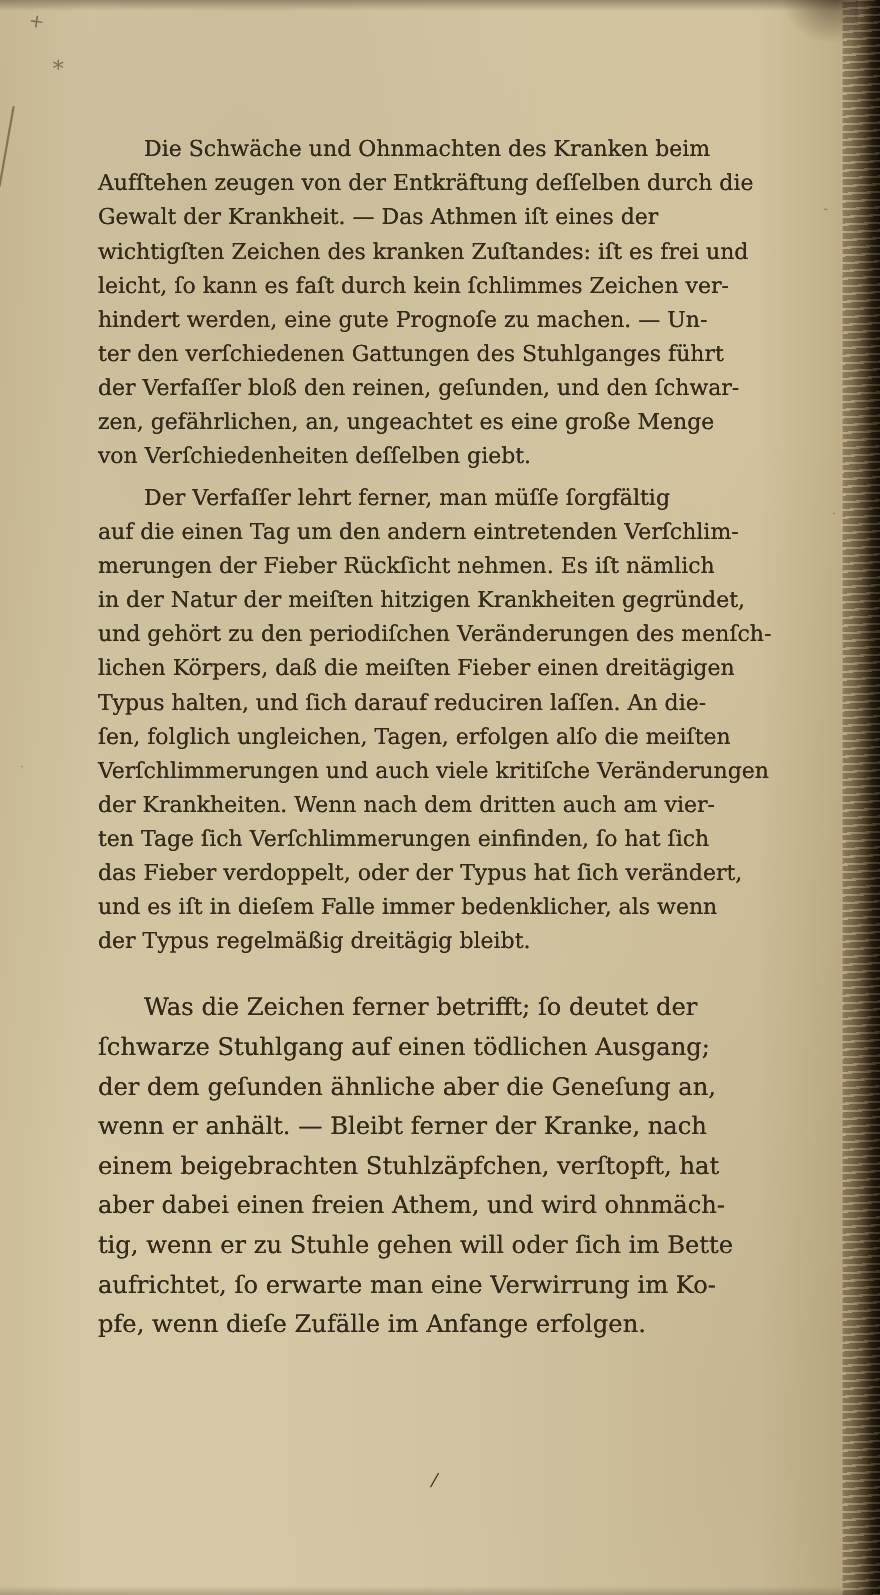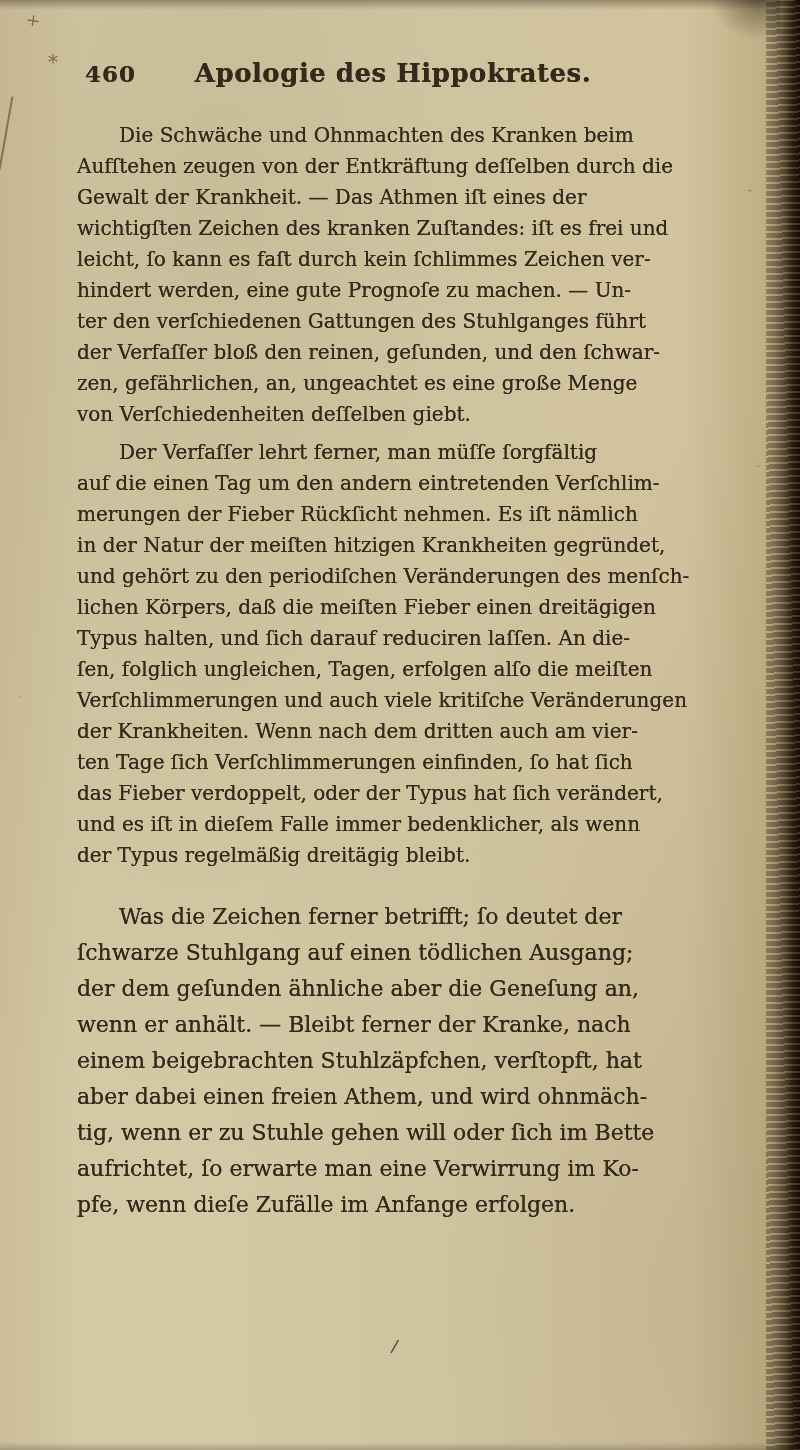--- a/index.html
+++ b/index.html
@@ -58,21 +58,21 @@
     text-shadow: 0 0 0.5px #332a1b;
   }
   .page-title {
     flex: 1; text-align: center;
     font-size: 26px; font-weight: bold; letter-spacing: 0.5px;
     padding-right: 60px;
     text-shadow: 0 0 0.5px #332a1b;
   }
 
   .body-text {
-    position: absolute; top: 120px; left: 77px; width: 648px;
+    position: absolute; top: 120px; left: 89px; width: 648px;
   }
   .para {
     white-space: pre-line;
     font-size: 20px;
     line-height: 31px;
     text-indent: 42px;
     text-shadow: 0 0 0.4px #38301f;
     margin: 0 0 7px 0;
   }
   .para-2 { margin-bottom: 28px; }
@@ -96,24 +96,20 @@
   <div class="edge-right"></div>
   <div class="corner-smudge"></div>
 
   <span class="mark mark-plus">+</span>
   <span class="mark mark-star">*</span>
   <div class="mark mark-stroke"></div>
   <span class="mark mark-right1">‚</span>
   <span class="mark mark-right2">·</span>
   <span class="mark mark-left2">·</span>
 
-  <div class="header">
-    <span class="page-number">460</span>
-    <span class="page-title">Apologie des Hippokrates.</span>
-  </div>
 
   <div class="body-text">
     <p class="para para-1">Die Schwäche und Ohnmachten des Kranken beim
 Aufſtehen zeugen von der Entkräftung deſſelben durch die
 Gewalt der Krankheit. — Das Athmen iſt eines der
 wichtigſten Zeichen des kranken Zuſtandes: iſt es frei und
 leicht, ſo kann es faſt durch kein ſchlimmes Zeichen ver-
 hindert werden, eine gute Prognoſe zu machen. — Un-
 ter den verſchiedenen Gattungen des Stuhlganges führt
 der Verfaſſer bloß den reinen, geſunden, und den ſchwar-

